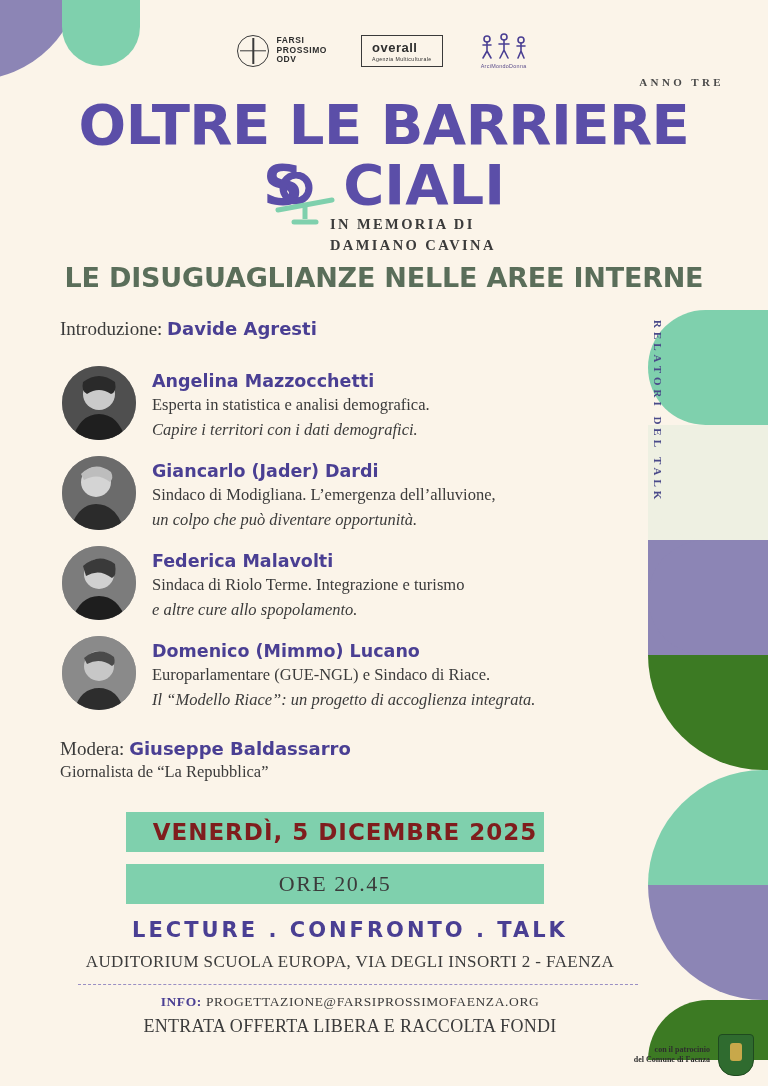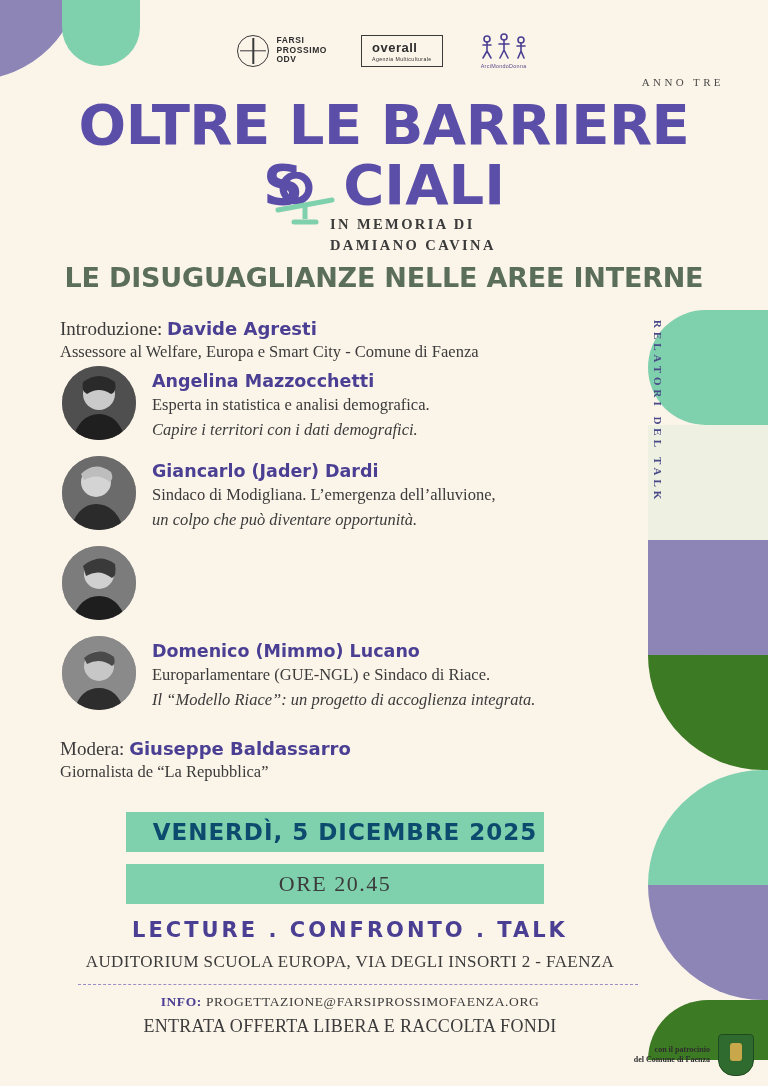--- a/index.html
+++ b/index.html
@@ -55,21 +55,21 @@
   .logo-box{border:1.3px solid #3a3a3a;padding:4px 10px;text-align:left;}
   .logo-box .b1{font-size:13px;font-weight:bold;letter-spacing:.5px;}
   .logo-box .b2{font-size:5.2px;letter-spacing:.4px;margin-top:1px;}
   .logo-stick{display:flex;flex-direction:column;align-items:center;}
   .logo-stick svg{display:block;}
   .logo-stick .cap{font-size:5.4px;color:#5a4b8a;letter-spacing:.3px;margin-top:1px;}
 
   .anno{
     position:absolute;right:44px;top:76px;
     font-family:"Liberation Serif", serif;
-    font-size:11px;letter-spacing:3.4px;color:#4a4a4a;font-weight:normal;
+    font-size:11px;letter-spacing:3.4px;color:#4a4a4a;font-weight:bold;
   }
 
   
   .title1{
     position:absolute;top:92px;left:0;width:768px;text-align:center;
     font-family:"DejaVu Sans", sans-serif;
     font-weight:bold;font-size:56px;letter-spacing:-0.5px;
     color:#5b4ea8;
     -webkit-text-stroke:0px;
   }
@@ -116,21 +116,21 @@
   .modera{position:absolute;left:60px;top:738px;}
   .modera .m1{font-family:"Liberation Serif", serif;font-size:19px;color:#3b3b3b;}
   .modera .m1 b{font-family:"DejaVu Sans",sans-serif;color:#4a3f93;font-size:18px;}
   .modera .m2{font-family:"Liberation Serif", serif;font-size:16.5px;color:#3b3b3b;margin-top:2px;}
 
   
   .datebar{
     position:absolute;left:126px;top:812px;width:418px;height:40px;background:#7fd0ad;
     display:flex;align-items:center;justify-content:center;
   }
-  .datebar span{font-family:"DejaVu Sans", sans-serif;font-weight:bold;font-size:23px;color:#0c4a6e;letter-spacing:1px;margin-left:20px;}
+  .datebar span{font-family:"DejaVu Sans", sans-serif;font-weight:bold;font-size:23px;color:#7f1d1d;letter-spacing:1px;margin-left:20px;}
   .timebar{
     position:absolute;left:126px;top:864px;width:418px;height:40px;background:#7fd0ad;
     display:flex;align-items:center;justify-content:center;
   }
   .timebar span{font-family:"Liberation Serif", serif;font-size:22px;color:#3b3b3b;letter-spacing:1.5px;}
 
   .lecture{
     position:absolute;left:0;top:918px;width:700px;text-align:center;
     font-family:"DejaVu Sans", sans-serif;font-weight:bold;font-size:21px;color:#4a3f93;letter-spacing:3px;
   }
@@ -225,21 +225,20 @@
     <div>DAMIANO CAVINA</div>
   </div>
 
   <div class="subtitle">LE DISUGUAGLIANZE NELLE AREE INTERNE</div>
 
   <div class="intro">
     <div class="l1">
       <span>Introduzione:</span>
       <b>Davide Agresti</b>
     </div>
-    <div class="l2">Assessore al Welfare, Europa e Smart City - Comune di Faenza</div>
   </div>
 
   <div class="speakers">
 
     <div class="speaker">
       <div class="sp-photo">
         <svg width="74" height="74" viewBox="0 0 74 74">
           <rect width="74" height="74" fill="#4f4f4f"></rect>
           <circle cx="37" cy="28" r="16" fill="#cfc9c2"></circle>
           <path d="M21 16 q16 -12 32 0 q2 10 -4 12 q-12 -8 -24 0 q-6 -3 -4 -12z" fill="#2a2a2a"></path>
@@ -271,20 +270,25 @@
 
     <div class="speaker">
       <div class="sp-photo">
         <svg width="74" height="74" viewBox="0 0 74 74">
           <rect width="74" height="74" fill="#7d7d6f"></rect>
           <circle cx="37" cy="28" r="15" fill="#d6cfc6"></circle>
           <path d="M21 20 q16 -14 32 -2 q2 12 -3 14 q-13 -10 -26 -2z" fill="#3a3a3a"></path>
           <path d="M10 74 q8 -24 27 -24 q19 0 27 24z" fill="#1e1e1e"></path>
         </svg>
       </div>
+      <div class="sp-body">
+        <div class="sp-name">Federica Malavolti</div>
+        <div class="sp-role">Sindaca di Riolo Terme. Integrazione e turismo</div>
+        <div class="sp-role"><i>e altre cure allo spopolamento.</i></div>
+      </div>
     </div>
 
     <div class="speaker">
       <div class="sp-photo">
         <svg width="74" height="74" viewBox="0 0 74 74">
           <rect width="74" height="74" fill="#8a8a8a"></rect>
           <circle cx="37" cy="30" r="15" fill="#cdc6bd"></circle>
           <path d="M22 22 q15 -13 30 -1 q2 7 -2 9 q-12 -9 -25 -2z" fill="#4a4a4a"></path>
           <path d="M12 74 q7 -22 25 -22 q18 0 25 22z" fill="#2d2d2d"></path>
         </svg>

